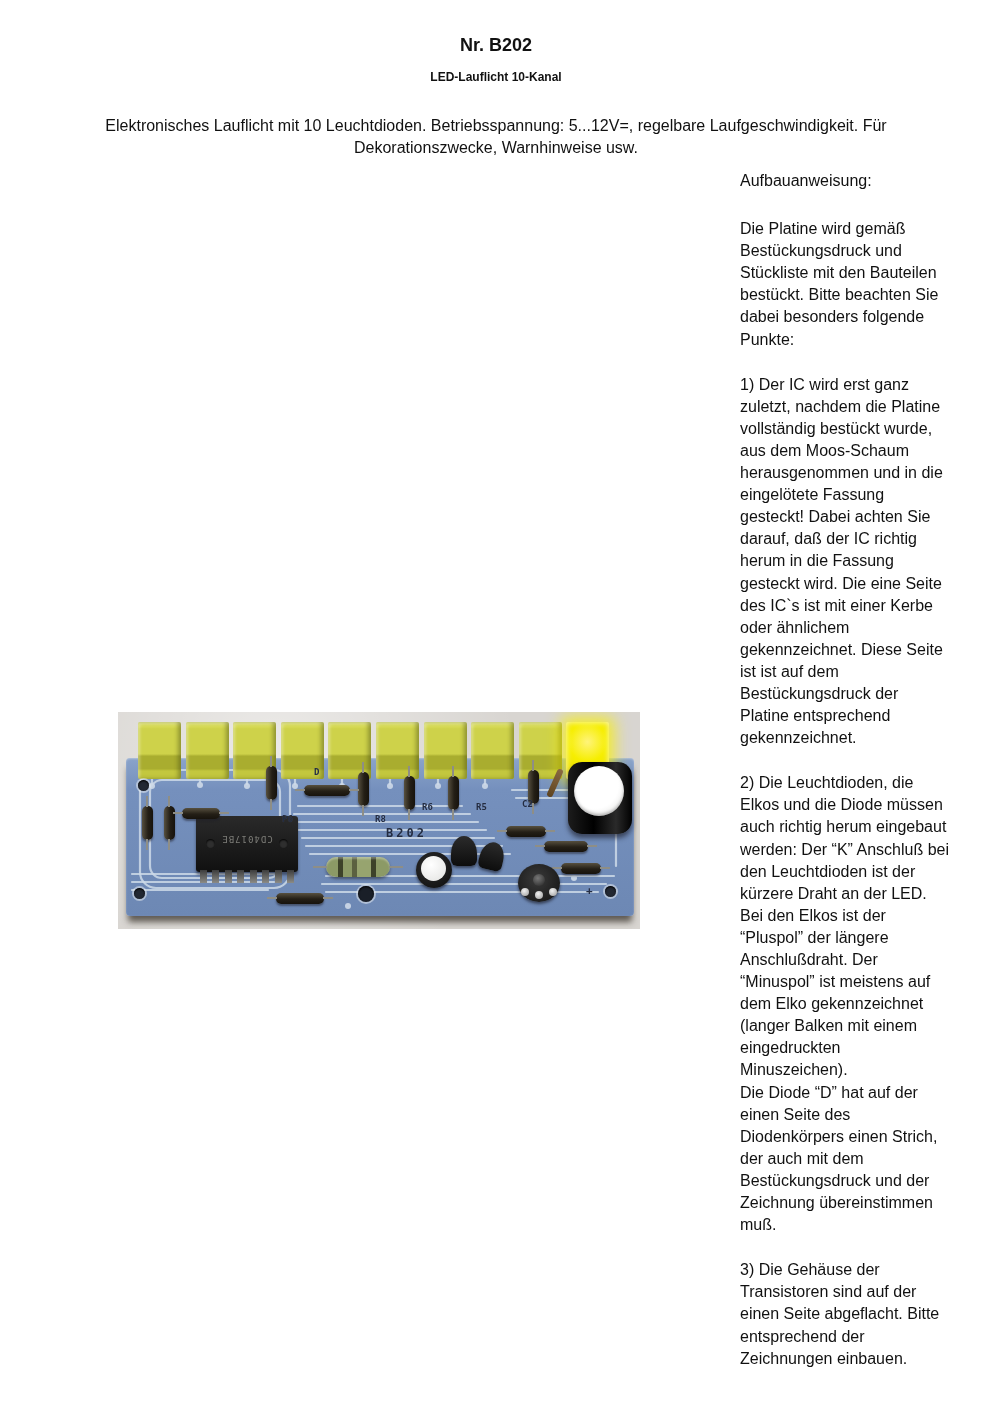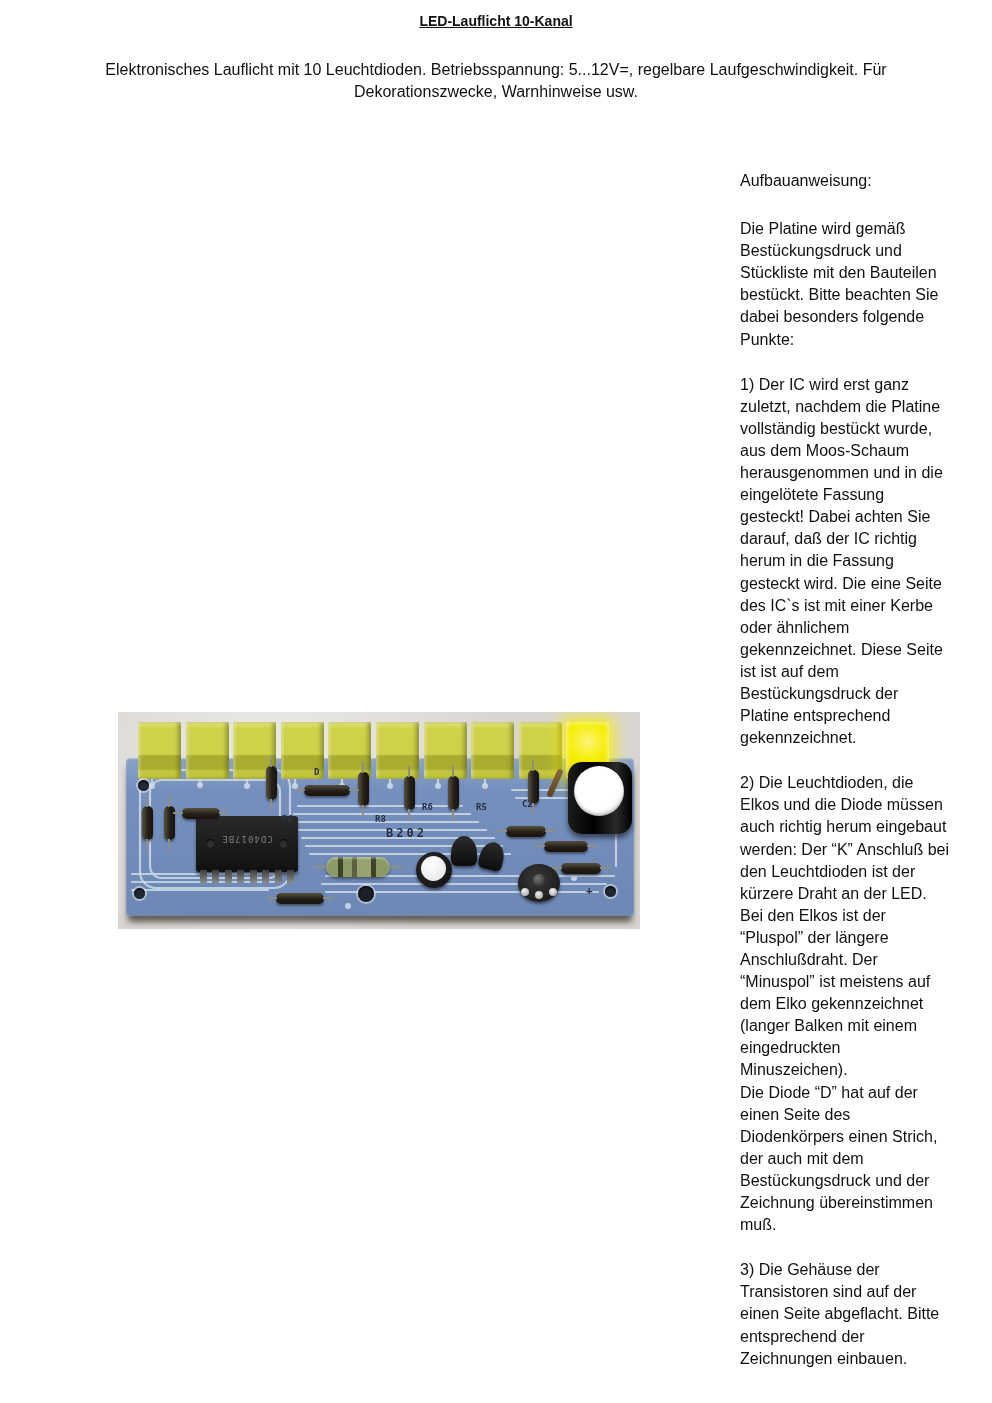--- a/index.html
+++ b/index.html
@@ -3,21 +3,21 @@
 <meta charset="utf-8">
 <style>
   html,body{margin:0;padding:0;}
   body{
     width:992px;height:1403px;position:relative;background:#ffffff;
     font-family:"Liberation Sans", sans-serif;color:#111;overflow:hidden;
   }
   
   .doc-head{ text-align:center; }
   .doc-head h1{ margin:34px 0 0 0; font-size:18px; line-height:22px; font-weight:bold; }
-  .doc-head h2{ margin:10px 0 4px 0; font-size:14px; line-height:22px; font-weight:bold;text-decoration:underline; }
+  .doc-head h2{ margin:10px 0 4px 0; font-size:12px; line-height:22px; font-weight:bold; }
   .intro{
     margin:27px auto 0 auto; width:900px; text-align:center;
     font-size:16px; line-height:22px; white-space:pre-line;
   }
   
   .col{
     position:absolute; left:740px; top:170px; width:258px;
     font-size:16px; line-height:22.1px;
   }
   .col p{ margin:0 0 23px 0; white-space:pre-line; }
@@ -115,20 +115,21 @@
   .wirebit{ position:absolute; left:434px; top:56px; width:6px; height:30px; background:linear-gradient(180deg,#8a6a42,#5d431f); transform:rotate(24deg); border-radius:3px;}
   .sslabel{
     position:absolute; color:#232c42; font-weight:bold; font-size:9px;
     font-family:"DejaVu Sans Mono", monospace; text-shadow:0 0 1px rgba(255,255,255,.15);
   }
 </style>
 </head>
 <body>
 
 <div class="doc-head">
+  <h1>Nr. B202</h1>
   <h2>LED-Lauflicht 10-Kanal</h2>
 </div>
 
 <p class="intro">Elektronisches Lauflicht mit 10 Leuchtdioden. Betriebsspannung: 5...12V=, regelbare Laufgeschwindigkeit. Für
 Dekorationszwecke, Warnhinweise usw.</p>
 
 <figure class="photo" style="margin:0;">
   <div class="pcb">
     <svg class="traces" viewBox="0 0 508 158">
       <rect x="14" y="12" width="150" height="118" rx="16"></rect>

